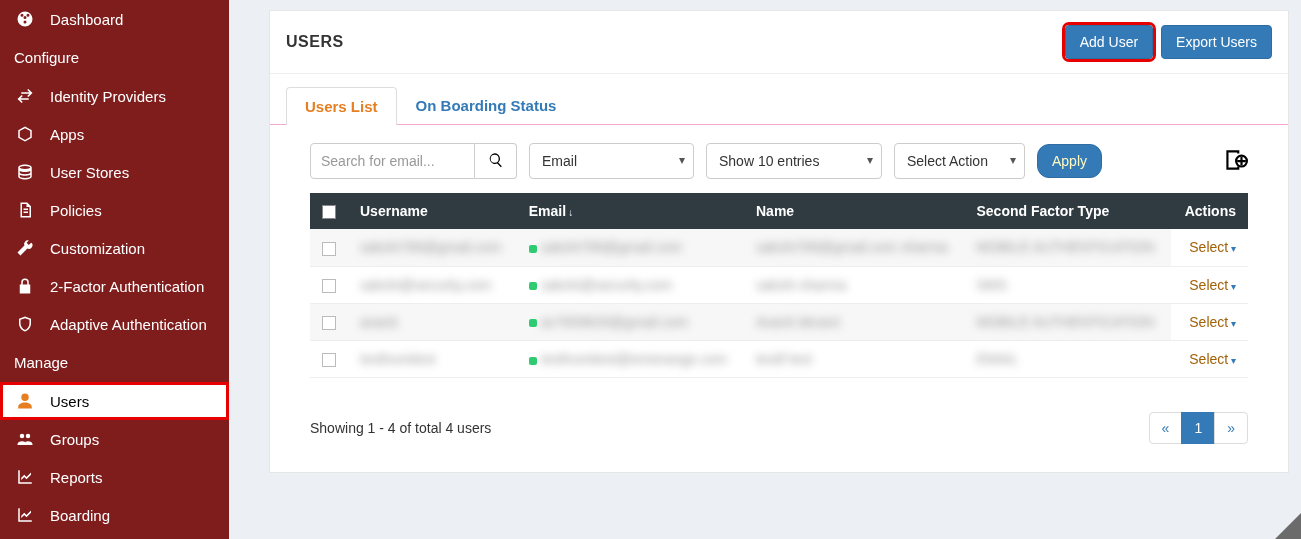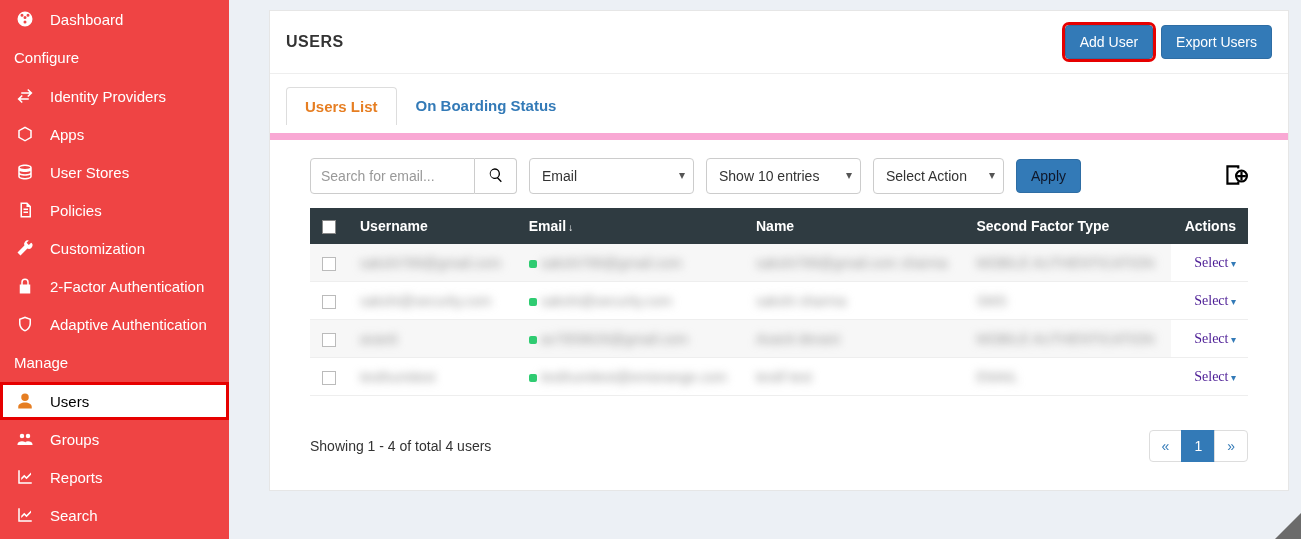--- a/index.html
+++ b/index.html
@@ -1,20 +1,20 @@
 <!DOCTYPE html>
 <html><head>
 <meta charset="utf-8">
 <style>
   * { box-sizing: border-box; margin: 0; padding: 0; }
   body { font-family: "Helvetica Neue", Arial, sans-serif; font-size: 14px; color: #333; background: #ecf0f5; }
   .layout { display: flex; min-height: 539px; }
 
   
-  .sidebar { width: 229px; background: #ef4444; color: #fff; flex-shrink: 0; }
+  .sidebar { width: 229px; background: #7f1d1d; color: #fff; flex-shrink: 0; }
   .nav-item { display: flex; align-items: center; padding: 10px 14px; cursor: pointer; font-size: 15px; }
   .nav-item .icon { width: 22px; text-align: center; margin-right: 14px; display: inline-flex; justify-content: center; color: #fff; }
   .nav-item.active { background: #fff; color: #000; }
   .nav-item.active .icon svg { fill: #e67e22; }
   .nav-item.active-highlight { outline: 3px solid #e60000; outline-offset: -3px; }
   .section-header { padding: 11px 14px; font-size: 15px; color: #fff; }
   .nav-item svg { fill: #fff; }
 
   
   .main { flex: 1; padding: 10px 12px 10px 40px; }
@@ -22,50 +22,50 @@
 
   
   .page-head { display: flex; align-items: center; justify-content: space-between; padding: 14px 16px; border-bottom: 1px solid #eee; }
   .page-title { font-size: 16px; font-weight: bold; letter-spacing: 0.5px; }
   .head-actions { display: flex; gap: 8px; }
   .btn { display: inline-block; padding: 8px 14px; border-radius: 4px; font-size: 14px; border: 1px solid transparent; cursor: pointer; }
   .btn-primary { background: #337ab7; color: #fff; border-color: #2e6da4; }
   .btn-highlight { outline: 3px solid #e60000; outline-offset: 0; }
 
   
-  .tabs { display: flex; padding: 12px 16px 9px 16px; border-bottom: 7px solid #f9a8d4; }
+  .tabs { display: flex; padding: 12px 16px 0 16px; border-bottom: 1px solid #f9a8d4; }
   .tab { padding: 10px 18px; font-size: 15px; font-weight: 600; color: #337ab7; cursor: pointer; border: 1px solid transparent; border-bottom: none; }
   .tab.active { color: #e67e22; border-color: #ddd; background: #fff; border-radius: 4px 4px 0 0; position: relative; top: 1px; }
 
   
   .toolbar { display: flex; align-items: center; gap: 12px; padding: 18px 40px 14px 40px; }
   .input-group { display: flex; border-radius: 7px; }
   .input-group input { height: 36px; border: 1px solid #ccc; border-radius: 4px 0 0 4px; padding: 0 10px; font-size: 14px; width: 165px; color: #555; }
   .input-group input::placeholder { color: #999; }
   .input-group .search-btn { width: 42px; height: 36px; border: 1px solid #ccc; border-left: none; border-radius: 0 4px 4px 0; background: #fff; display: flex; align-items: center; justify-content: center; cursor: pointer; }
   .select { height: 36px; border: 1px solid #ccc; border-radius: 4px; background: #fff; padding: 0 26px 0 12px; font-size: 14px; display: flex; align-items: center; position: relative; cursor: pointer; }
   .select::after { content: "▾"; position: absolute; right: 8px; top: 9px; font-size: 12px; color: #555; }
   .select.w1 { width: 165px; }
-  .select.w2 { width: 155px; }
+  .select.w2 { width: 176px; }
   .select.w3 { width: 131px; }
-  .apply-btn { background: #337ab7; color: #0f172a; border-radius: 4px; padding: 8px 14px; font-size: 14px; border: 1px solid #2e6da4; cursor: pointer; }
+  .apply-btn { background: #337ab7; color: #fef9c3; border-radius: 12px; padding: 8px 14px; font-size: 14px; border: 1px solid #2e6da4; cursor: pointer; }
   .add-user-icon { margin-left: auto; cursor: pointer; }
 
   
   .table-wrap { padding: 0 40px 16px 40px; }
   table { width: 100%; border-collapse: collapse; }
   thead { background: #2f3b41; color: #fff; }
   thead th { text-align: left; padding: 10px 12px; font-size: 14px; font-weight: 600; }
   thead th.first { width: 30px; }
   tbody tr { border-bottom: 1px solid #eee; }
   tbody td { padding: 10px 12px; font-size: 14px; vertical-align: middle; }
   tbody tr:nth-child(odd) td.blur-bg { background: #f7f7f7; }
   .blurred { filter: blur(4px); color: #999; }
   .green-dot { display: inline-block; width: 8px; height: 8px; background: #2ecc71; border-radius: 2px; margin-right: 4px; vertical-align: middle; }
-  .select-link { color: #4c1d95; cursor: pointer; white-space: nowrap; font-family: Liberation Serif, serif; }
+  .select-link { color: #a16207; cursor: pointer; white-space: nowrap; }
   .select-link::after { content: " ▾"; font-size: 10px; color: #337ab7; }
   .chk { display: inline-block; width: 14px; height: 14px; border: 1px solid #bbb; background: #fff; vertical-align: middle; }
   thead .chk { border-color: #888; background: #fff; }
 
   
   .table-footer { display: flex; align-items: center; justify-content: space-between; padding: 18px 40px 28px 40px; }
   .pagination { display: flex; }
   .pagination .pg { border: 1px solid #ddd; padding: 7px 12px; color: #337ab7; cursor: pointer; font-size: 14px; margin-left: -1px; }
   .pagination .pg.first { border-radius: 4px 0 0 4px; }
   .pagination .pg.last { border-radius: 0 4px 4px 0; }
@@ -171,21 +171,21 @@
           </svg>
         </span>
       <span>Reports</span>
     </div>
     <div class="nav-item">
       <span class="icon">
           <svg width="18" height="18" viewBox="0 0 24 24">
             <path d="M3 3h2v18H3V3zm0 16h18v2H3v-2zm4-6l4-4 3 3 6-6v3l-6 6-3-3-4 4v-3z"></path>
           </svg>
         </span>
-      <span>Search</span>
+      <span>Boarding</span>
     </div>
   </nav>
 
   <main class="main">
     <div class="panel">
 
       <div class="page-head">
         <div class="page-title">USERS</div>
         <div class="head-actions">
           <button class="btn btn-primary btn-highlight">Add User</button>

